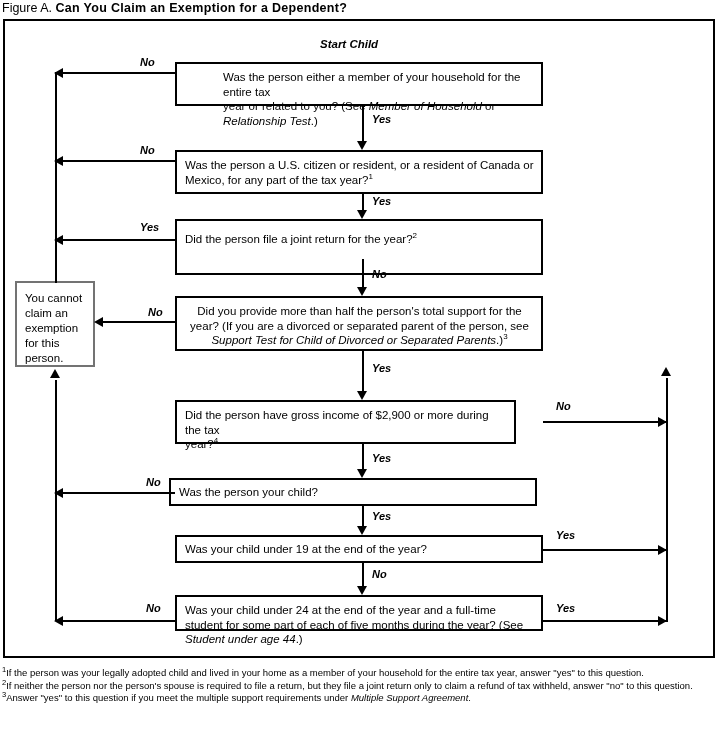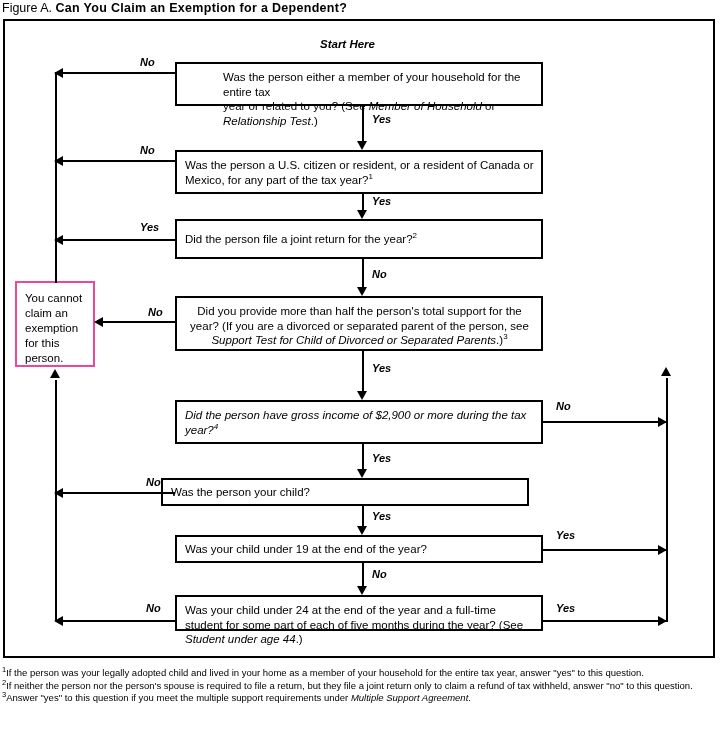--- a/index.html
+++ b/index.html
@@ -54,21 +54,21 @@
   }
   .fbox.qbox { padding-top: 6px; }
   .fbox i { font-style: italic; }
   .fbox sup {
     font-size: 8px;
     vertical-align: super;
     line-height: 0;
   }
   .term {
     position: absolute;
-    border: 2px solid #ec4899;
+    border: 2px solid #737373;
     box-sizing: border-box;
     background: #fff;
     font-size: 11.5px;
     line-height: 15px;
     padding: 8px 6px 4px 8px;
   }
 
   
   .hline {
     position: absolute;
@@ -147,48 +147,48 @@
 
 <div id="page">
 
   <div id="fig-title">
     <span class="lbl">Figure A.</span>
     <span class="ttl">Can You Claim an Exemption for a Dependent?</span>
   </div>
 
   <div id="frame"></div>
 
-  <div id="start-here" style="left:320px; top:38px;">Start Here</div>
+  <div id="start-here" style="left:320px; top:38px;">Start Child</div>
 
   <div class="fbox qbox" style="left:175px; top:62px; width:368px; height:44px;padding-left:46px;">
     <span>Was the person either a member of your household for the entire tax</span><br>
     <span>year or related to you? (See </span><i>Member of Household</i><span> or </span><i>Relationship Test</i><span>.)</span>
   </div>
 
   <div class="fbox qbox" style="left:175px; top:150px; width:368px; height:44px;">
     <span>Was the person a U.S. citizen or resident, or a resident of Canada or</span><br>
     <span>Mexico, for any part of the tax year?</span><sup>1</sup>
   </div>
 
-  <div class="fbox qbox" style="left:175px; top:219px; width:368px; height:40px; padding-top:11px;">
+  <div class="fbox qbox" style="left:175px; top:219px; width:368px; height:56px; padding-top:11px;">
     <span>Did the person file a joint return for the year?</span><sup>2</sup>
   </div>
 
   <div class="fbox qbox" style="left:175px; top:296px; width:368px; height:55px;text-align:center;">
     <span>Did you provide more than half the person's total support for the</span><br>
     <span>year? (If you are a divorced or separated parent of the person, see</span><br>
     <i>Support Test for Child of Divorced or Separated Parents</i><span>.)</span><sup>3</sup>
   </div>
 
-  <div class="fbox qbox" style="left:175px; top:400px; width:368px; height:44px;font-style:italic;">
+  <div class="fbox qbox" style="left:175px; top:400px; width:341px; height:44px;">
     <span>Did the person have gross income of $2,900 or more during the tax</span><br>
     <span>year?</span><sup>4</sup>
   </div>
 
-  <div class="fbox qbox" style="left:161px; top:478px; width:368px; height:28px; padding-top:5px;">
+  <div class="fbox qbox" style="left:169px; top:478px; width:368px; height:28px; padding-top:5px;">
     <span>Was the person your child?</span>
   </div>
 
   <div class="fbox qbox" style="left:175px; top:535px; width:368px; height:28px; padding-top:5px;">
     <span>Was your child under 19 at the end of the year?</span>
   </div>
 
   <div class="fbox qbox" style="left:175px; top:595px; width:368px; height:36px;">
     <span>Was your child under 24 at the end of the year and a full-time</span><br>
     <span>student for some part of each of five months during the year? (See</span><br>

